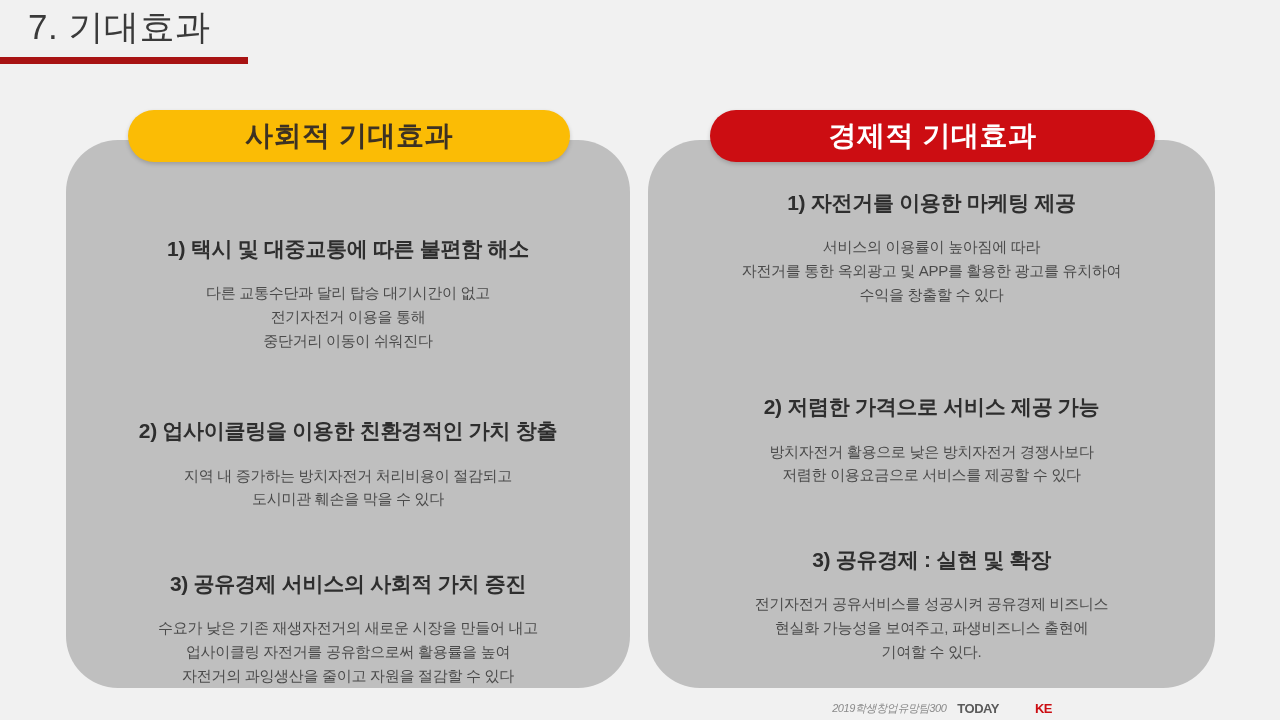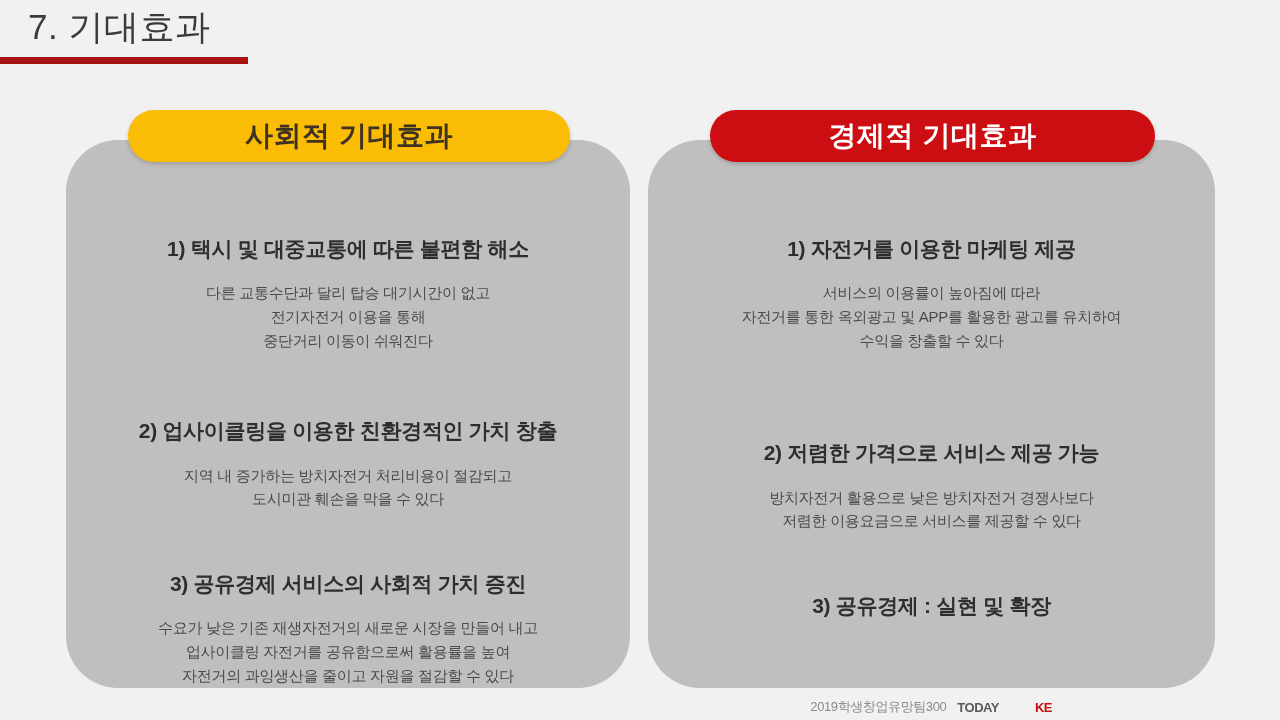--- a/index.html
+++ b/index.html
@@ -58,31 +58,31 @@
     margin-top:19px;
     font-size:15px; font-weight:400; color:#4a4a4a;
     line-height:1.58; letter-spacing:-0.3px;
   }
   .sec-body div { white-space:nowrap; }
 
   
   .panel-left  .section:nth-child(1) { margin-top:46px; }
   .panel-left  .section:nth-child(2) { margin-top:54px; }
   .panel-left  .section:nth-child(3) { margin-top:48px; }
-  .panel-right .section:nth-child(1) { margin-top:46px; }
+  .panel-right .section:nth-child(1) { }
   .panel-right .section:nth-child(2) { margin-top:76px; }
   .panel-right .section:nth-child(3) { margin-top:48px; }
 
   
   .footer {
     position:absolute; right:12px; bottom:4px;
     display:flex; align-items:center; gap:11px;
   }
   .footer-team {
-    font-size:13px; color:#8a8a8a; letter-spacing:-0.4px; white-space:nowrap;
+    font-size:11px; color:#8a8a8a; letter-spacing:-0.4px; white-space:nowrap;font-style:italic;
   }
   .footer-logo { font-size:13px; font-weight:700; letter-spacing:-0.5px; white-space:nowrap; }
   .footer-logo .lg-today { color:#5a5a5a; }
   .footer-logo .lg-ke    { color:#cc0d12;padding-left:36px; }
 </style>
 </head>
 <body>
 
 <div class="slide">
 
@@ -138,20 +138,25 @@
       <div class="section">
         <div class="sec-heading">2) 저렴한 가격으로 서비스 제공 가능</div>
         <div class="sec-body">
           <div>방치자전거 활용으로 낮은 방치자전거 경쟁사보다</div>
           <div>저렴한 이용요금으로 서비스를 제공할 수 있다</div>
         </div>
       </div>
 
       <div class="section">
         <div class="sec-heading">3) 공유경제 : 실현 및 확장</div>
+        <div class="sec-body">
+          <div>전기자전거 공유서비스를 성공시켜 공유경제 비즈니스</div>
+          <div>현실화 가능성을 보여주고, 파생비즈니스 출현에</div>
+          <div>기여할 수 있다.</div>
+        </div>
       </div>
 
     </div>
   </div>
 
   <div class="badge badge-economic">경제적 기대효과</div>
   <div class="badge badge-social">사회적 기대효과</div>
 
   <div class="footer">
     <span class="footer-team">2019학생창업유망팀300</span>

